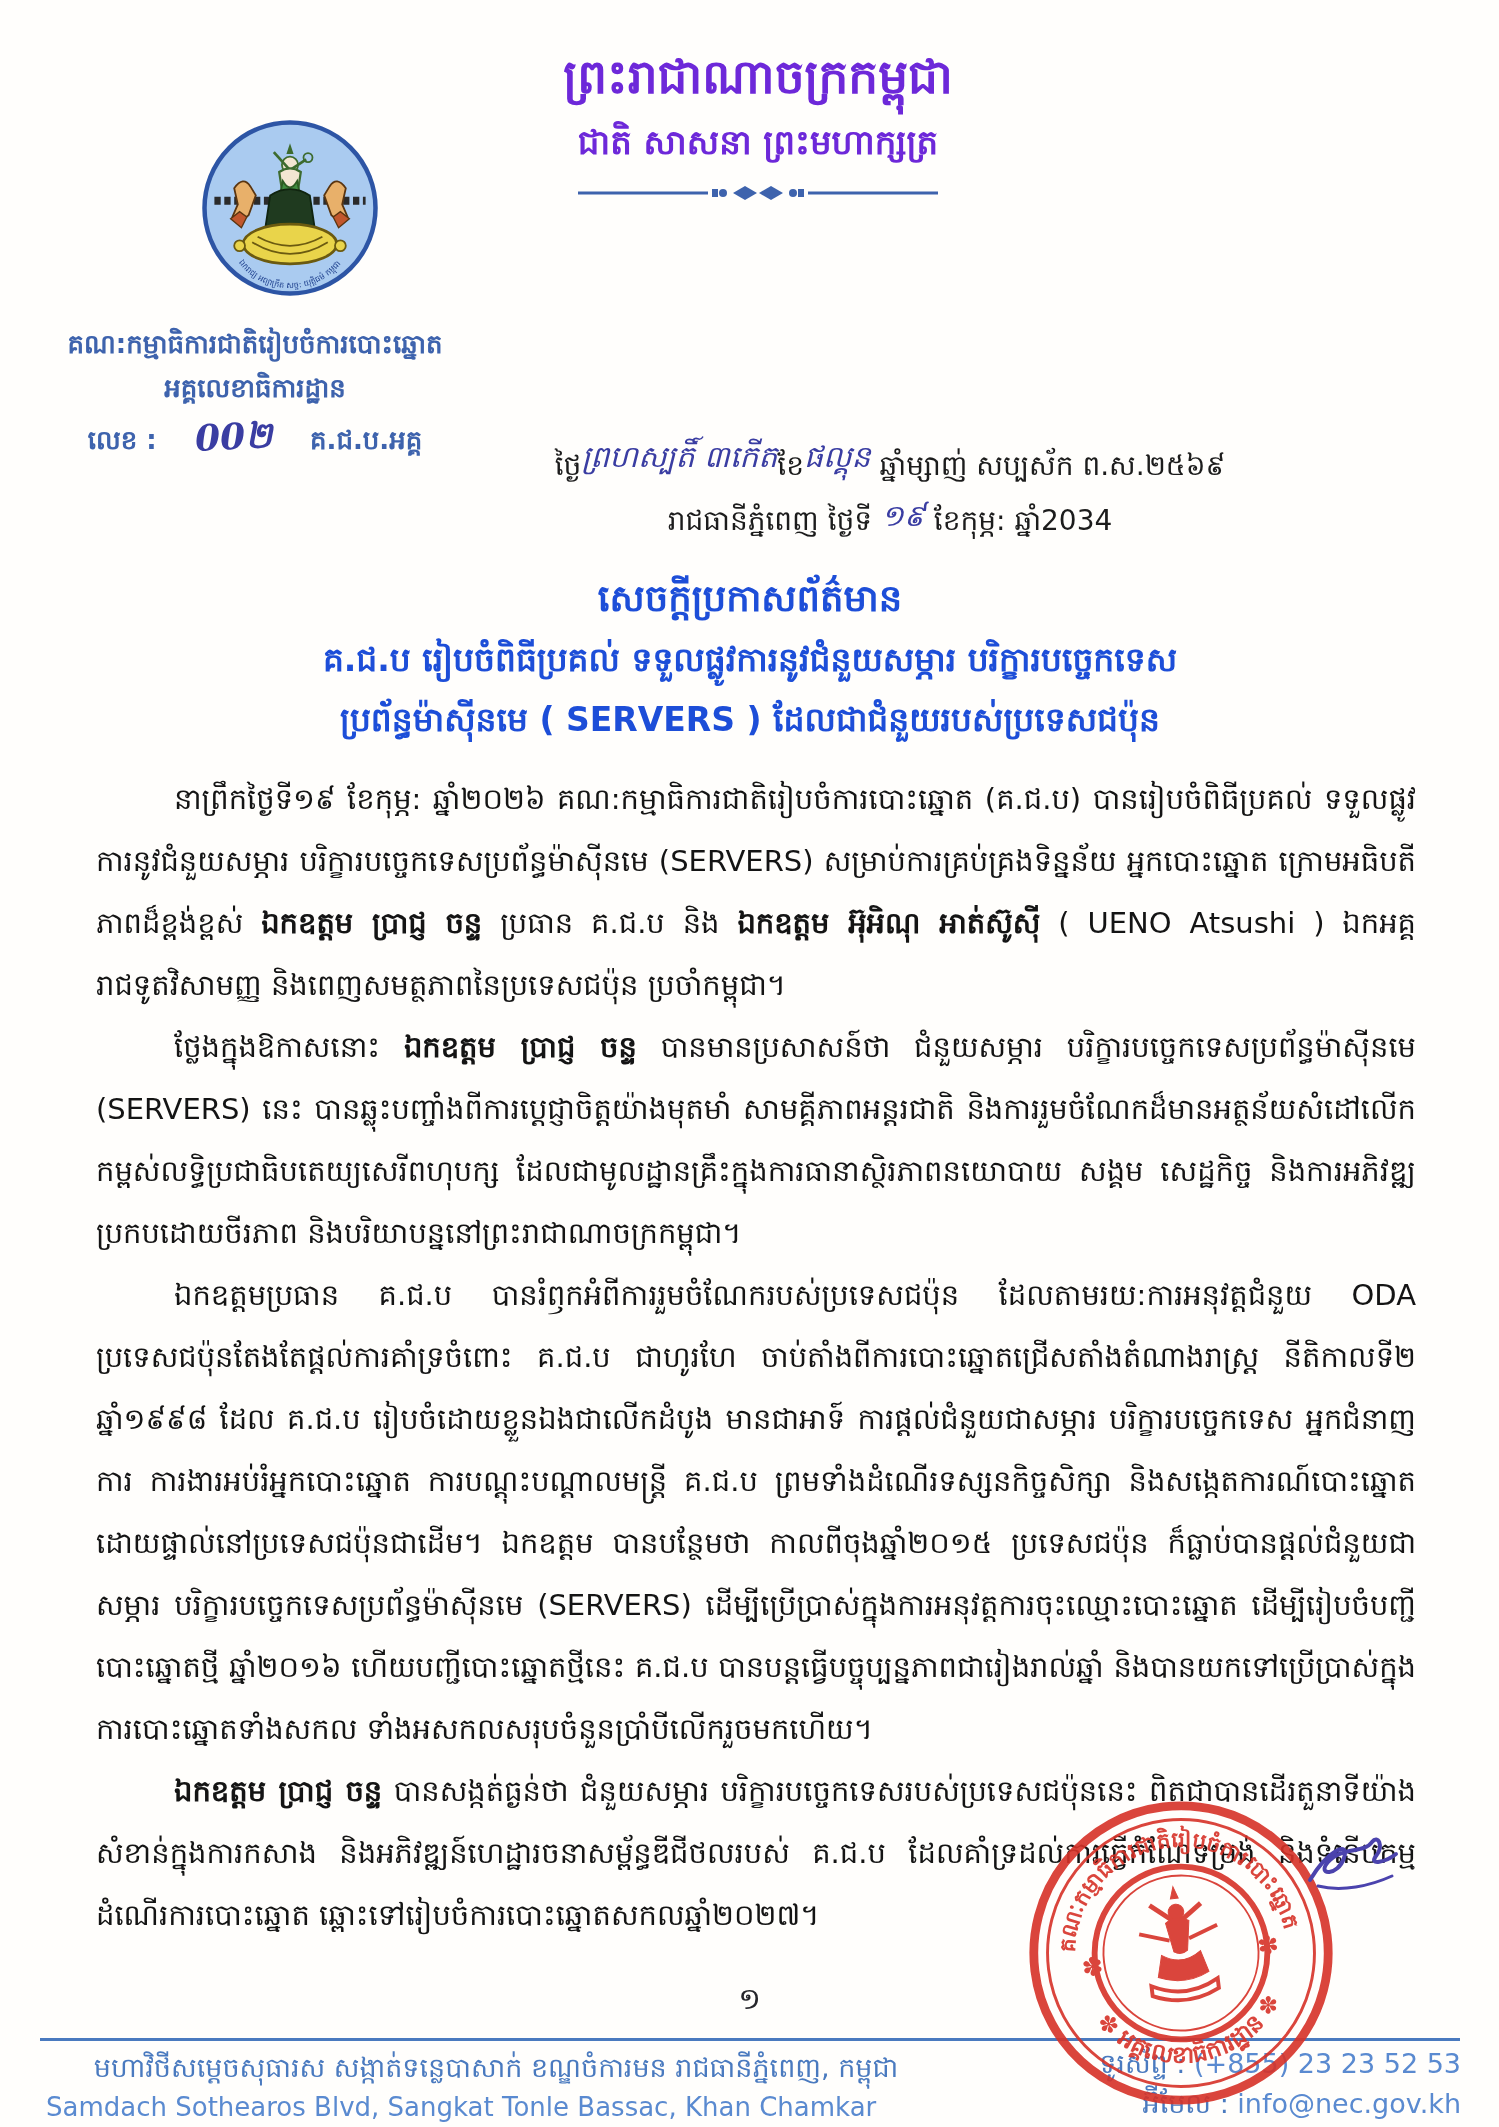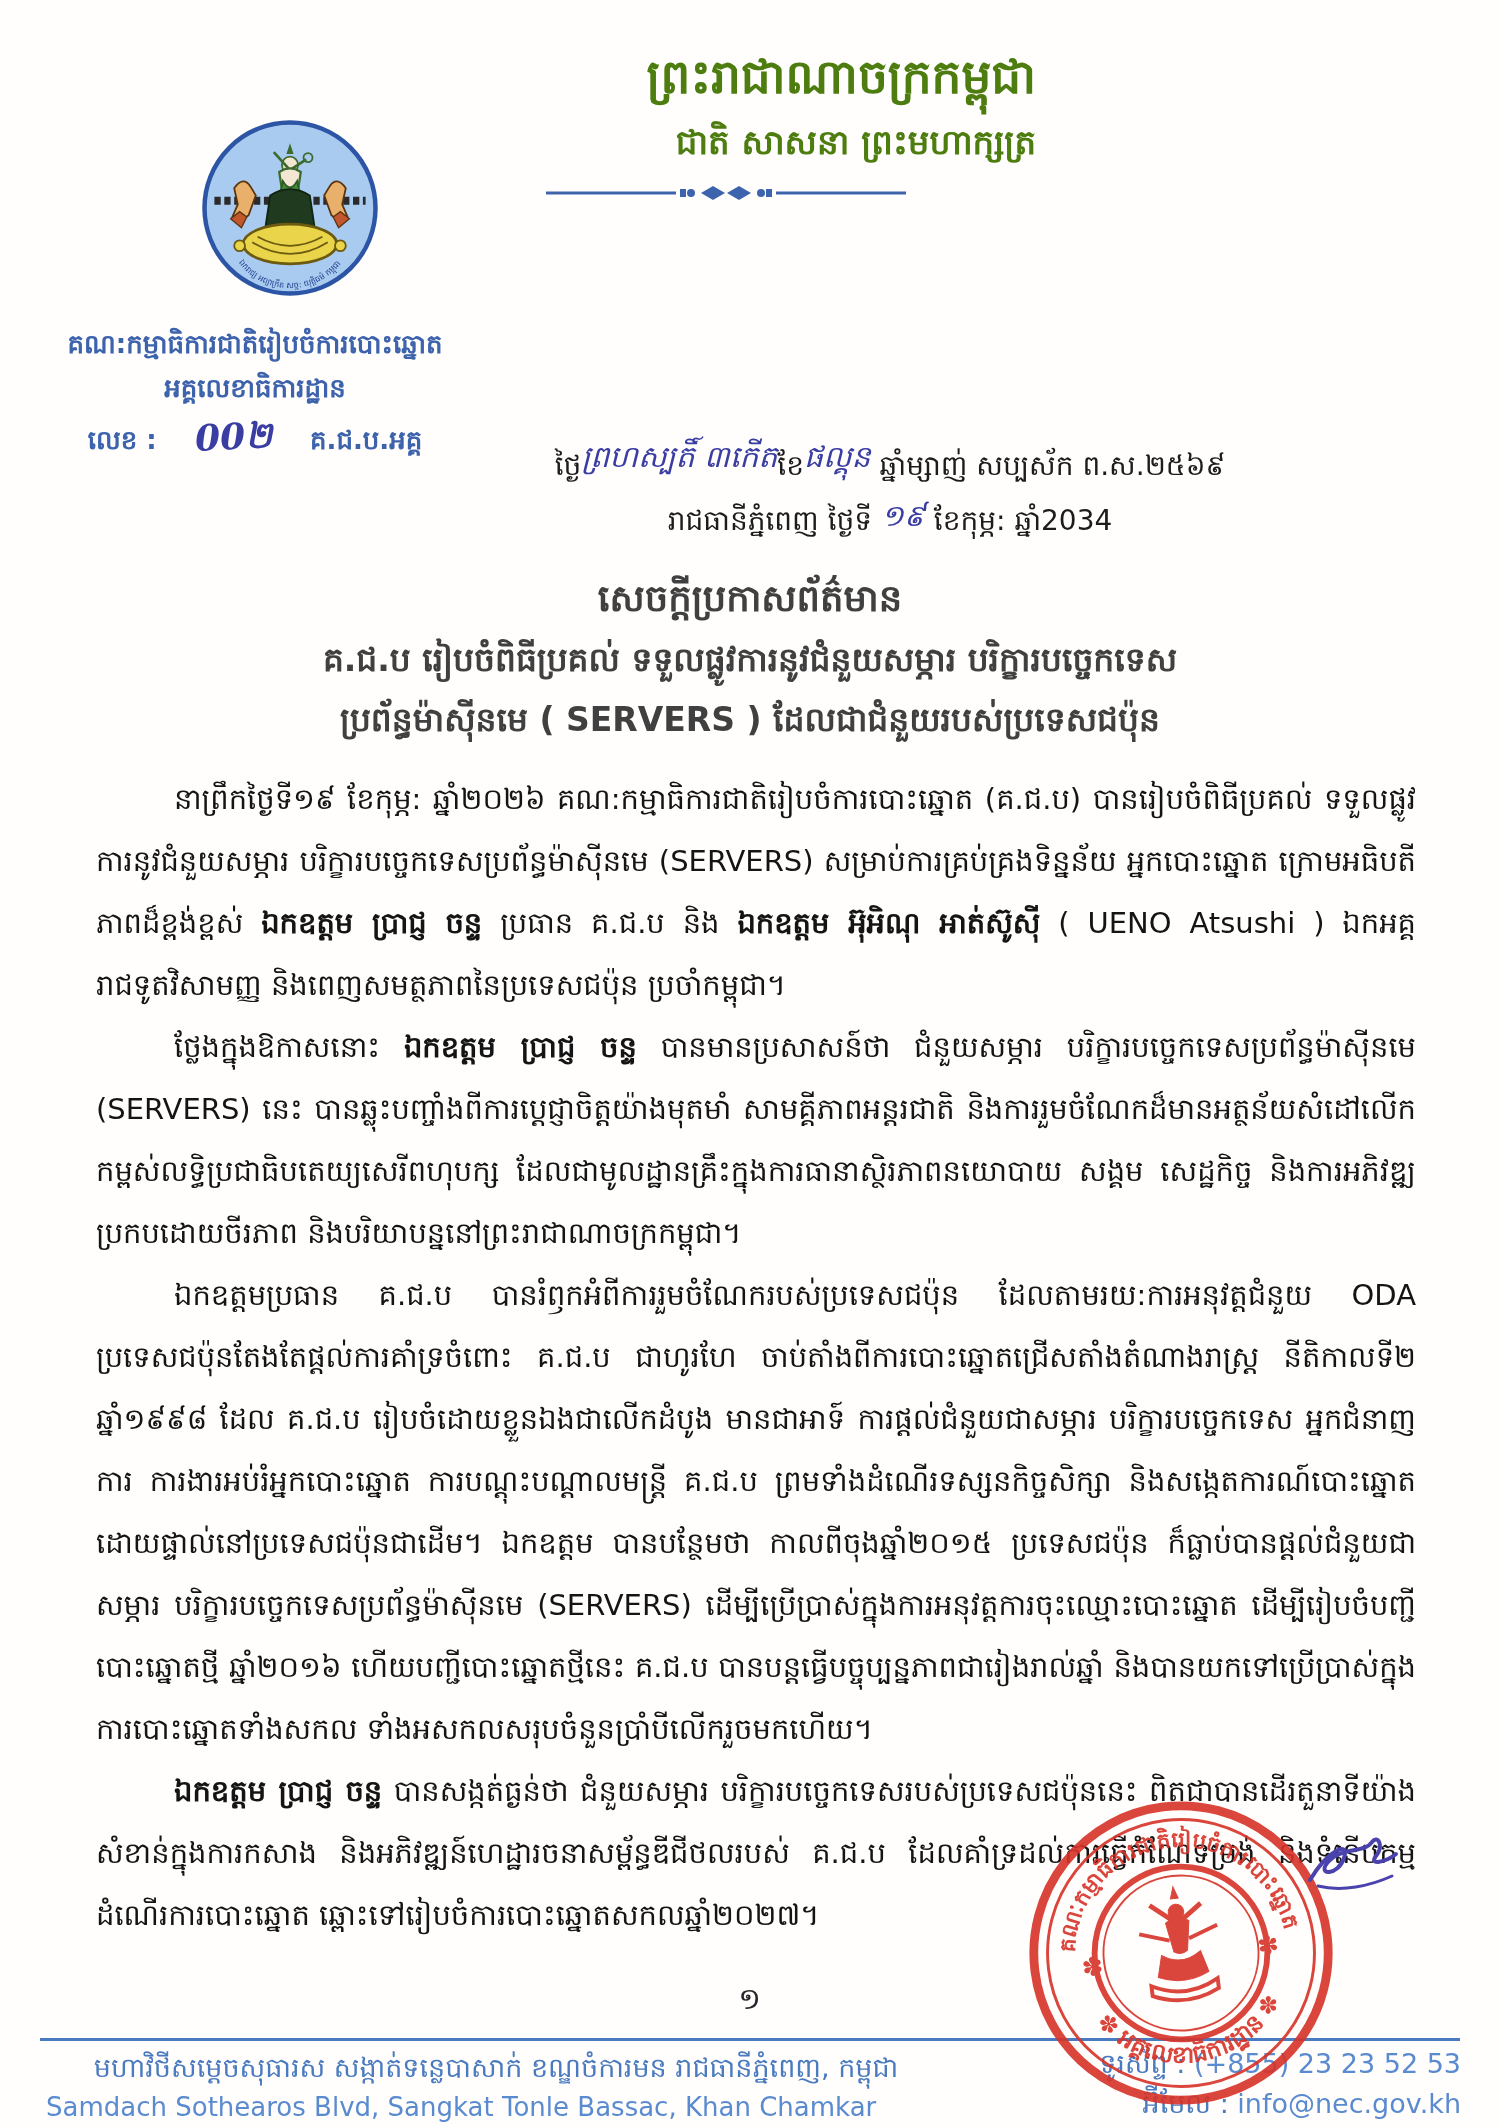--- a/index.html
+++ b/index.html
@@ -13,30 +13,30 @@
     color:#151515;
   }
   
   .emblem{position:absolute;left:200px;top:118px;width:180px;height:180px;}
   .org-block{position:absolute;left:20px;top:322px;width:470px;text-align:center;color:#3e63ad;font-weight:bold;}
   .org-name{font-size:26px;line-height:44px;}
   .org-dept{font-size:26px;line-height:44px;}
   .org-ref{font-size:26px;line-height:52px;display:flex;justify-content:center;gap:38px;align-items:baseline;}
   .hw{color:#3a3da2;font-family:"DejaVu Serif", serif;font-style:italic;}
   .ref-number{font-size:36px;transform:rotate(-3deg);display:inline-block;}
-  .kingdom{position:absolute;left:416px;top:40px;width:620px;text-align:right;color:#4d7c0f;}
+  .kingdom{position:absolute;left:448px;top:40px;width:620px;text-align:center;color:#6d28d9;}
   .kingdom-l1{font-size:47px;font-weight:bold;line-height:74px;}
   .kingdom-l2{font-size:34px;font-weight:bold;line-height:56px;}
   .divider{margin:12px auto 0 auto;width:400px;height:22px;display:block;}
   
   .dateline{position:absolute;left:540px;top:438px;width:700px;text-align:center;font-size:28px;line-height:54px;color:#1c1c1c;}
   .dateline .hw1{position:relative;top:-8px;font-size:30px;}
   .dateline .hw2{position:relative;top:-4px;font-size:30px;}
   
-  .doc-title{position:absolute;left:80px;top:568px;width:1340px;text-align:center;color:#404040;}
+  .doc-title{position:absolute;left:80px;top:568px;width:1340px;text-align:center;color:#1d4ed8;}
   .doc-title .t1{font-size:37px;font-weight:bold;line-height:62px;}
   .doc-title .t2{font-size:33px;font-weight:bold;line-height:60px;}
   .doc-title .t3{font-size:33px;font-weight:bold;line-height:60px;}
   
   .content{position:absolute;left:96px;top:768px;width:1320px;height:1215px;overflow:hidden;
            font-size:29px;line-height:62px;text-align:justify;color:#141414;}
   .content p{margin:0;text-indent:78px;}
   .content .bold{font-weight:bold;}
   
   .stamp{position:absolute;left:1024px;top:1796px;width:314px;height:314px;transform:rotate(-7deg);opacity:.9;z-index:5;}

